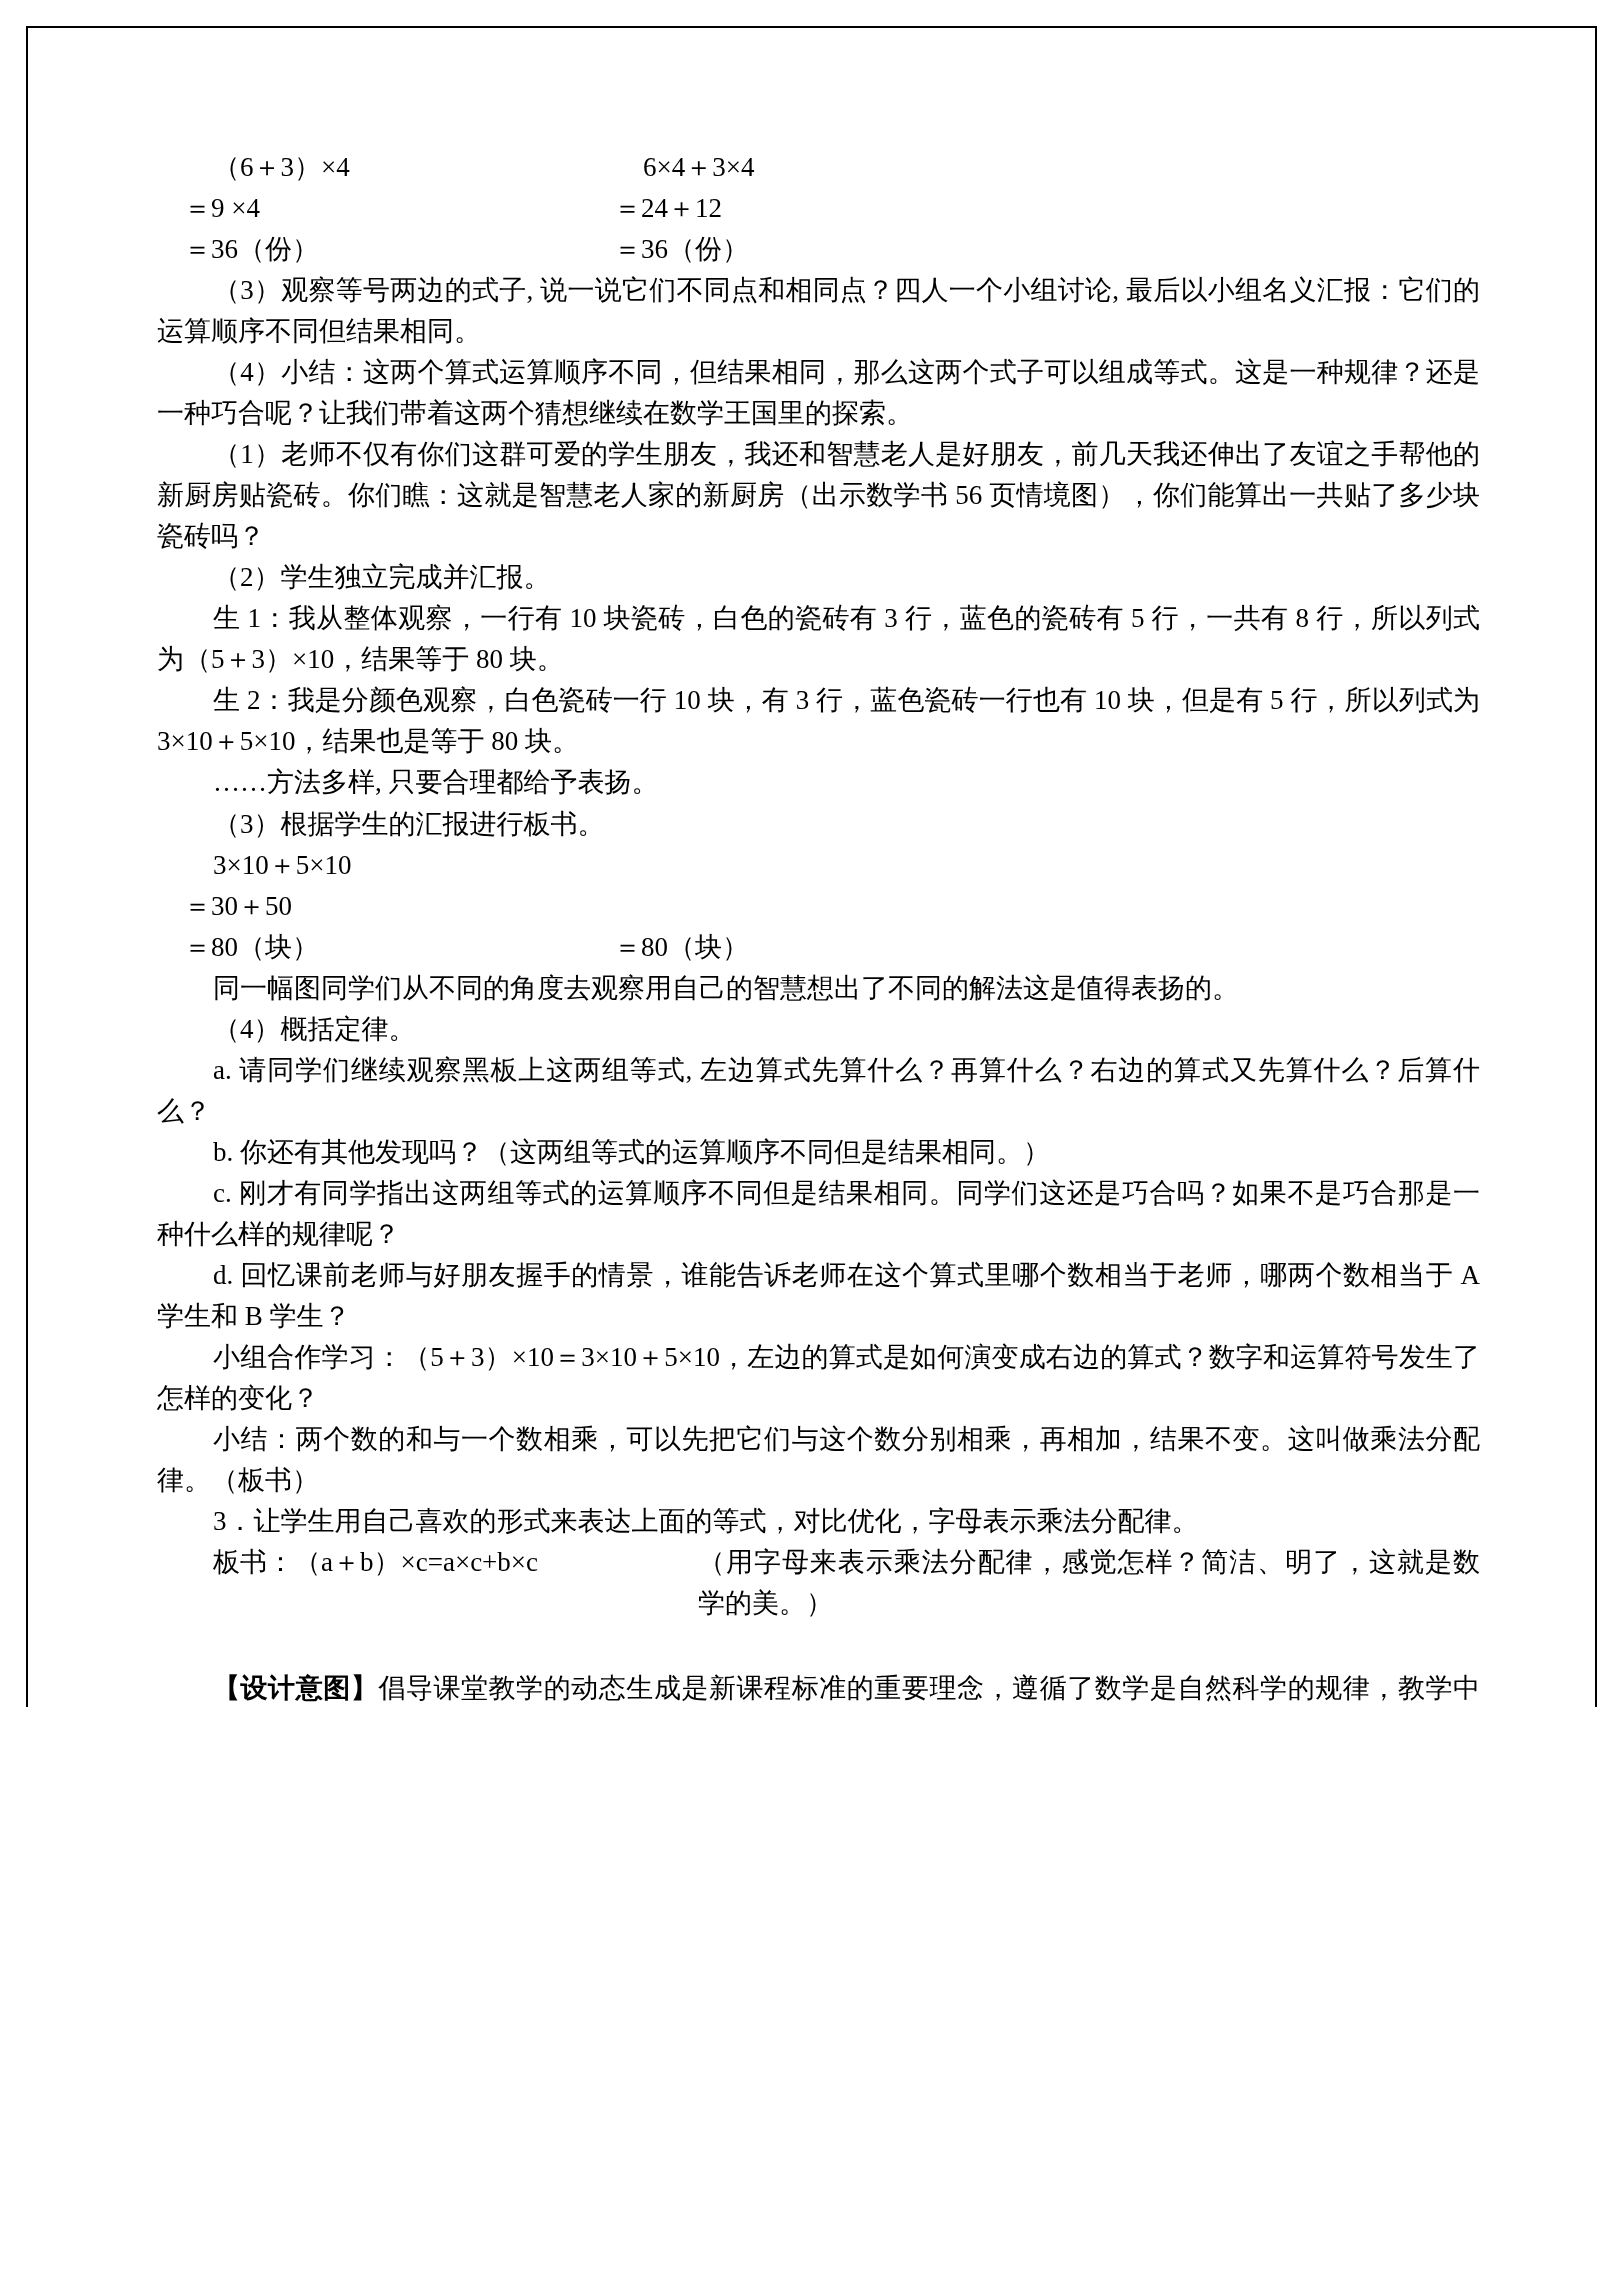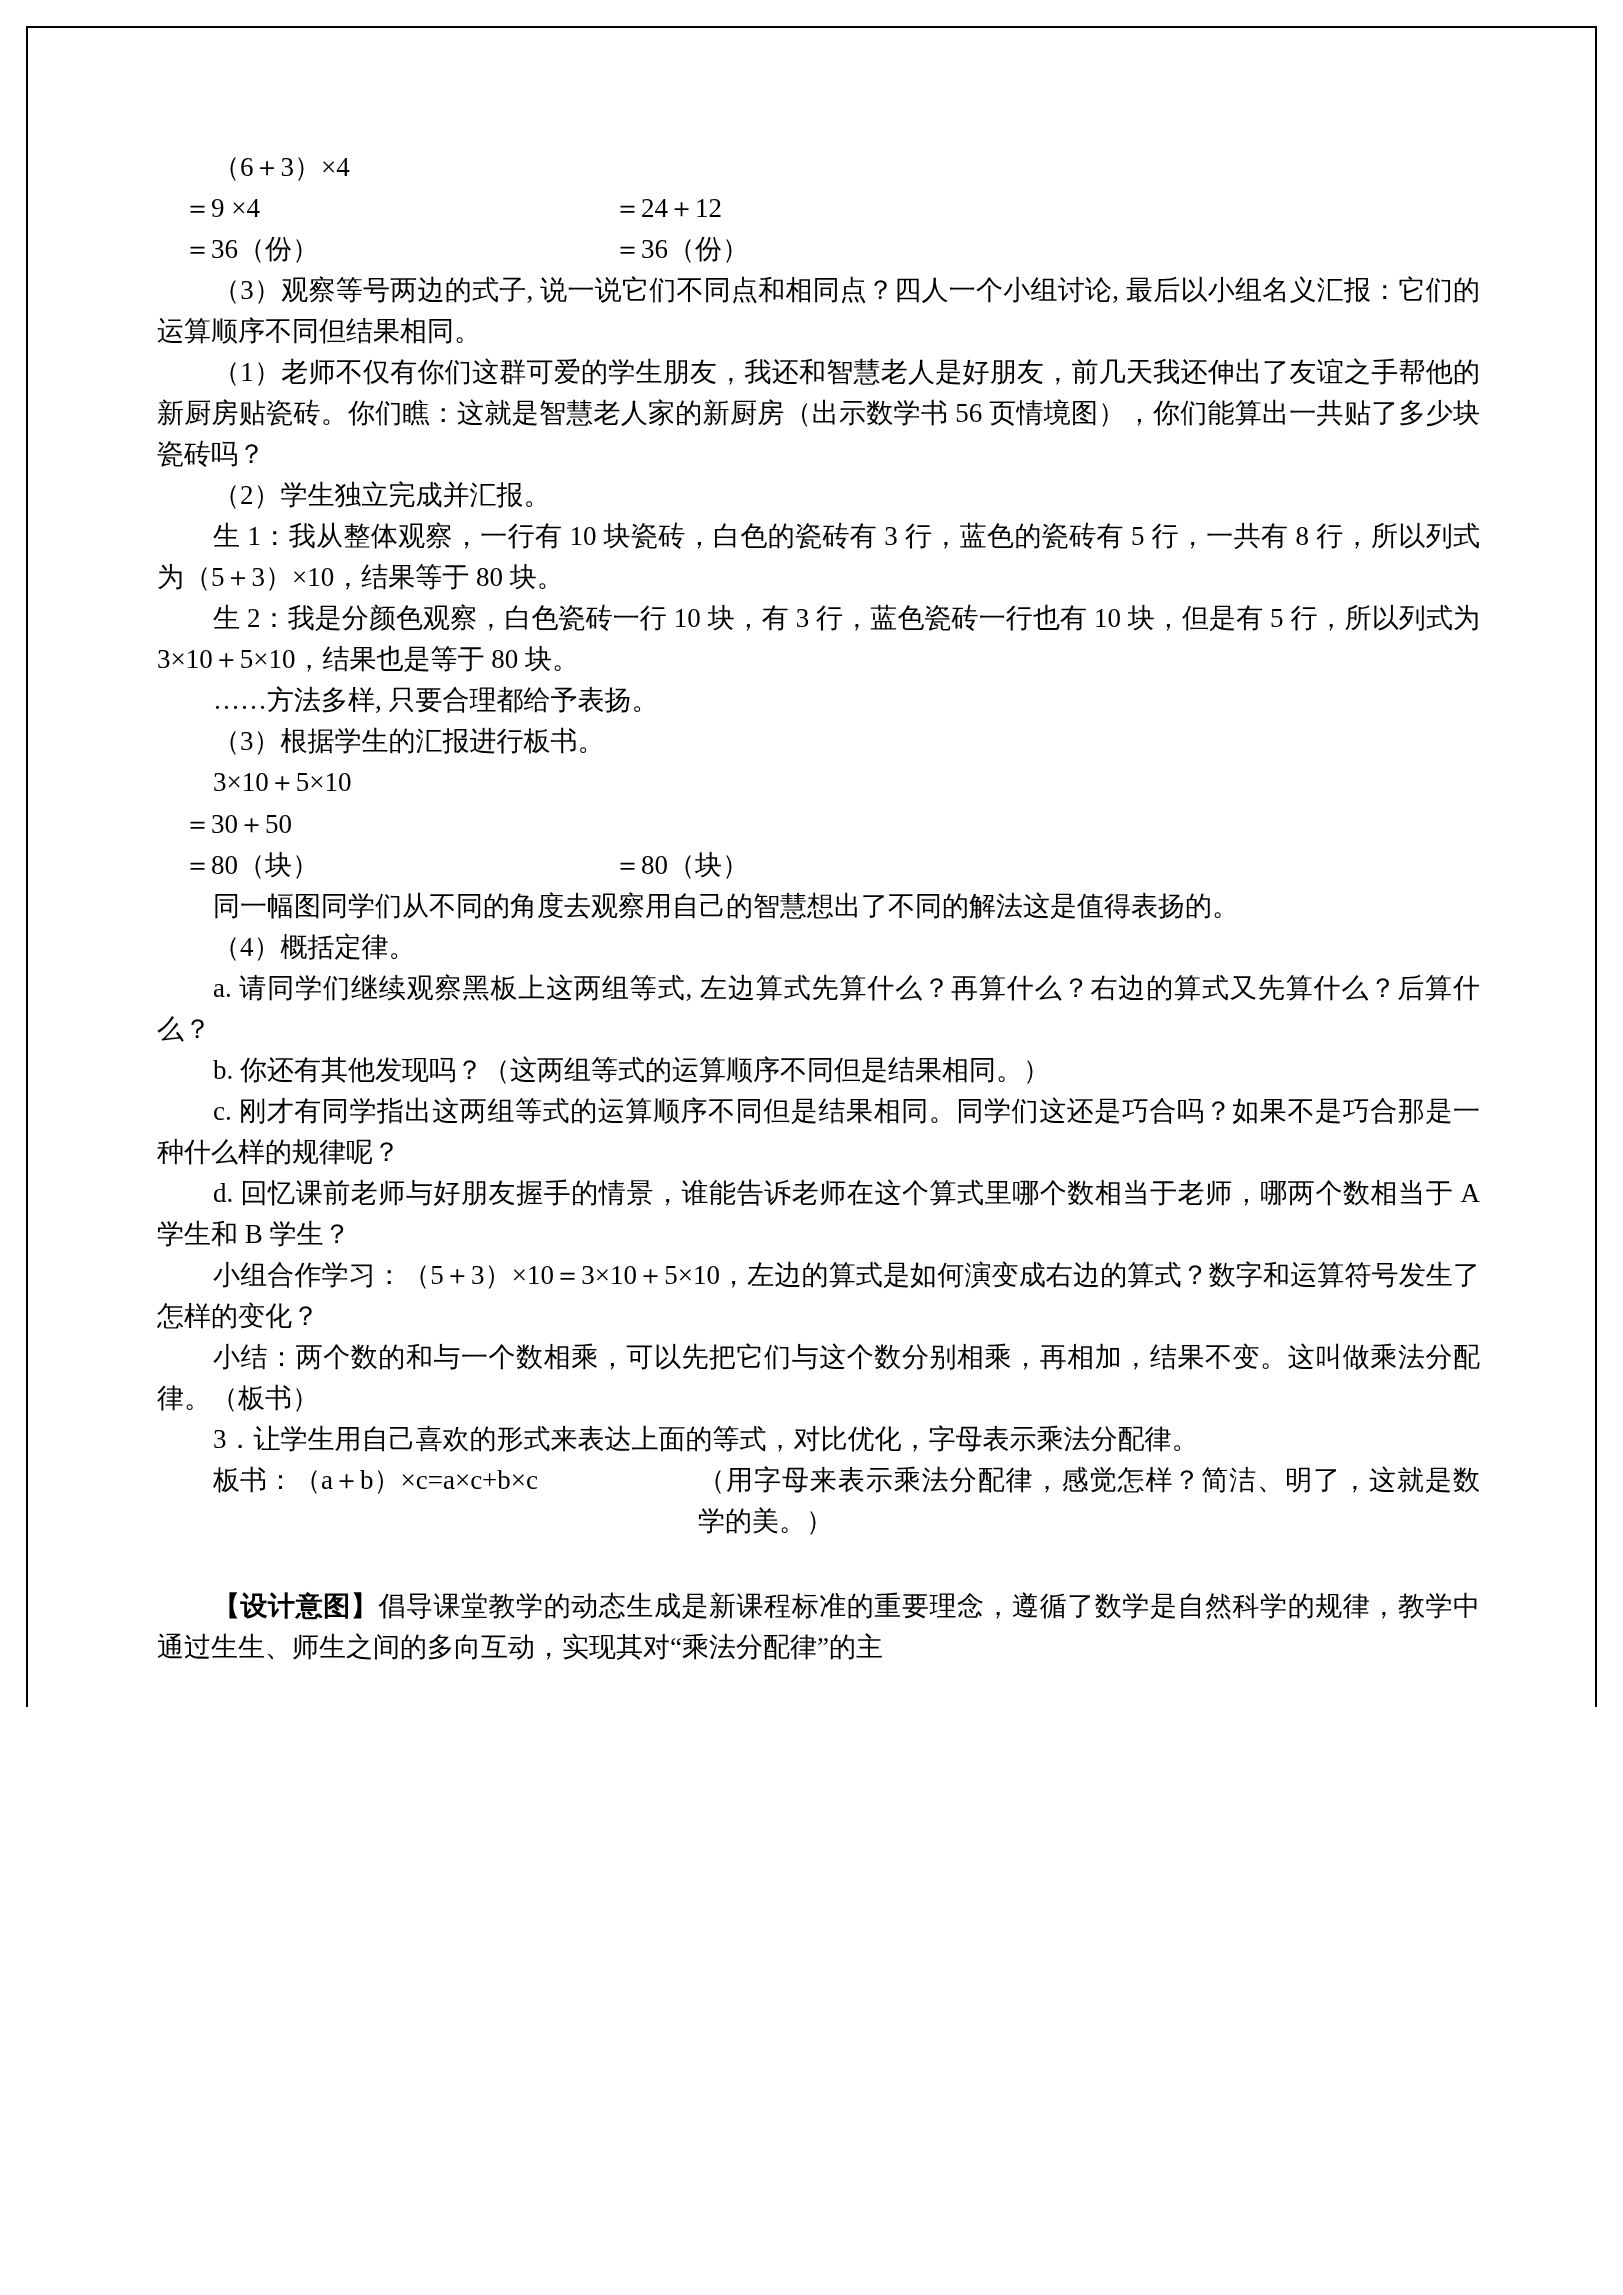--- a/index.html
+++ b/index.html
@@ -65,31 +65,33 @@
 </head>
 <body>
 
 <div class="page">
   <div class="page-border"></div>
 
   <div class="content">
 
     <div class="mathrow ind-1">
       <span class="col-a">（6＋3）×4</span>
+      <span class="col-b">6×4＋3×4</span>
     </div>
     <div class="mathrow ind-2">
       <span class="col-a">＝9 ×4</span>
       <span class="col-b">＝24＋12</span>
     </div>
     <div class="mathrow ind-2">
       <span class="col-a">＝36（份）</span>
       <span class="col-b">＝36（份）</span>
     </div>
 
     <p class="para">（3）观察等号两边的式子, 说一说它们不同点和相同点？四人一个小组讨论, 最后以小组名义汇报：它们的运算顺序不同但结果相同。</p>
+    <p class="para">（4）小结：这两个算式运算顺序不同，但结果相同，那么这两个式子可以组成等式。这是一种规律？还是一种巧合呢？让我们带着这两个猜想继续在数学王国里的探索。</p>
     <p class="para">（1）老师不仅有你们这群可爱的学生朋友，我还和智慧老人是好朋友，前几天我还伸出了友谊之手帮他的新厨房贴瓷砖。你们瞧：这就是智慧老人家的新厨房（出示数学书 56 页情境图），你们能算出一共贴了多少块瓷砖吗？</p>
     <p class="para">（2）学生独立完成并汇报。</p>
     <p class="para">生 1：我从整体观察，一行有 10 块瓷砖，白色的瓷砖有 3 行，蓝色的瓷砖有 5 行，一共有 8 行，所以列式为（5＋3）×10，结果等于 80 块。</p>
     <p class="para">生 2：我是分颜色观察，白色瓷砖一行 10 块，有 3 行，蓝色瓷砖一行也有 10 块，但是有 5 行，所以列式为 3×10＋5×10，结果也是等于 80 块。</p>
     <p class="para">……方法多样, 只要合理都给予表扬。</p>
     <p class="para">（3）根据学生的汇报进行板书。</p>
 
     <div class="mathrow ind-1">
       <span class="col-b">3×10＋5×10</span>
     </div>

